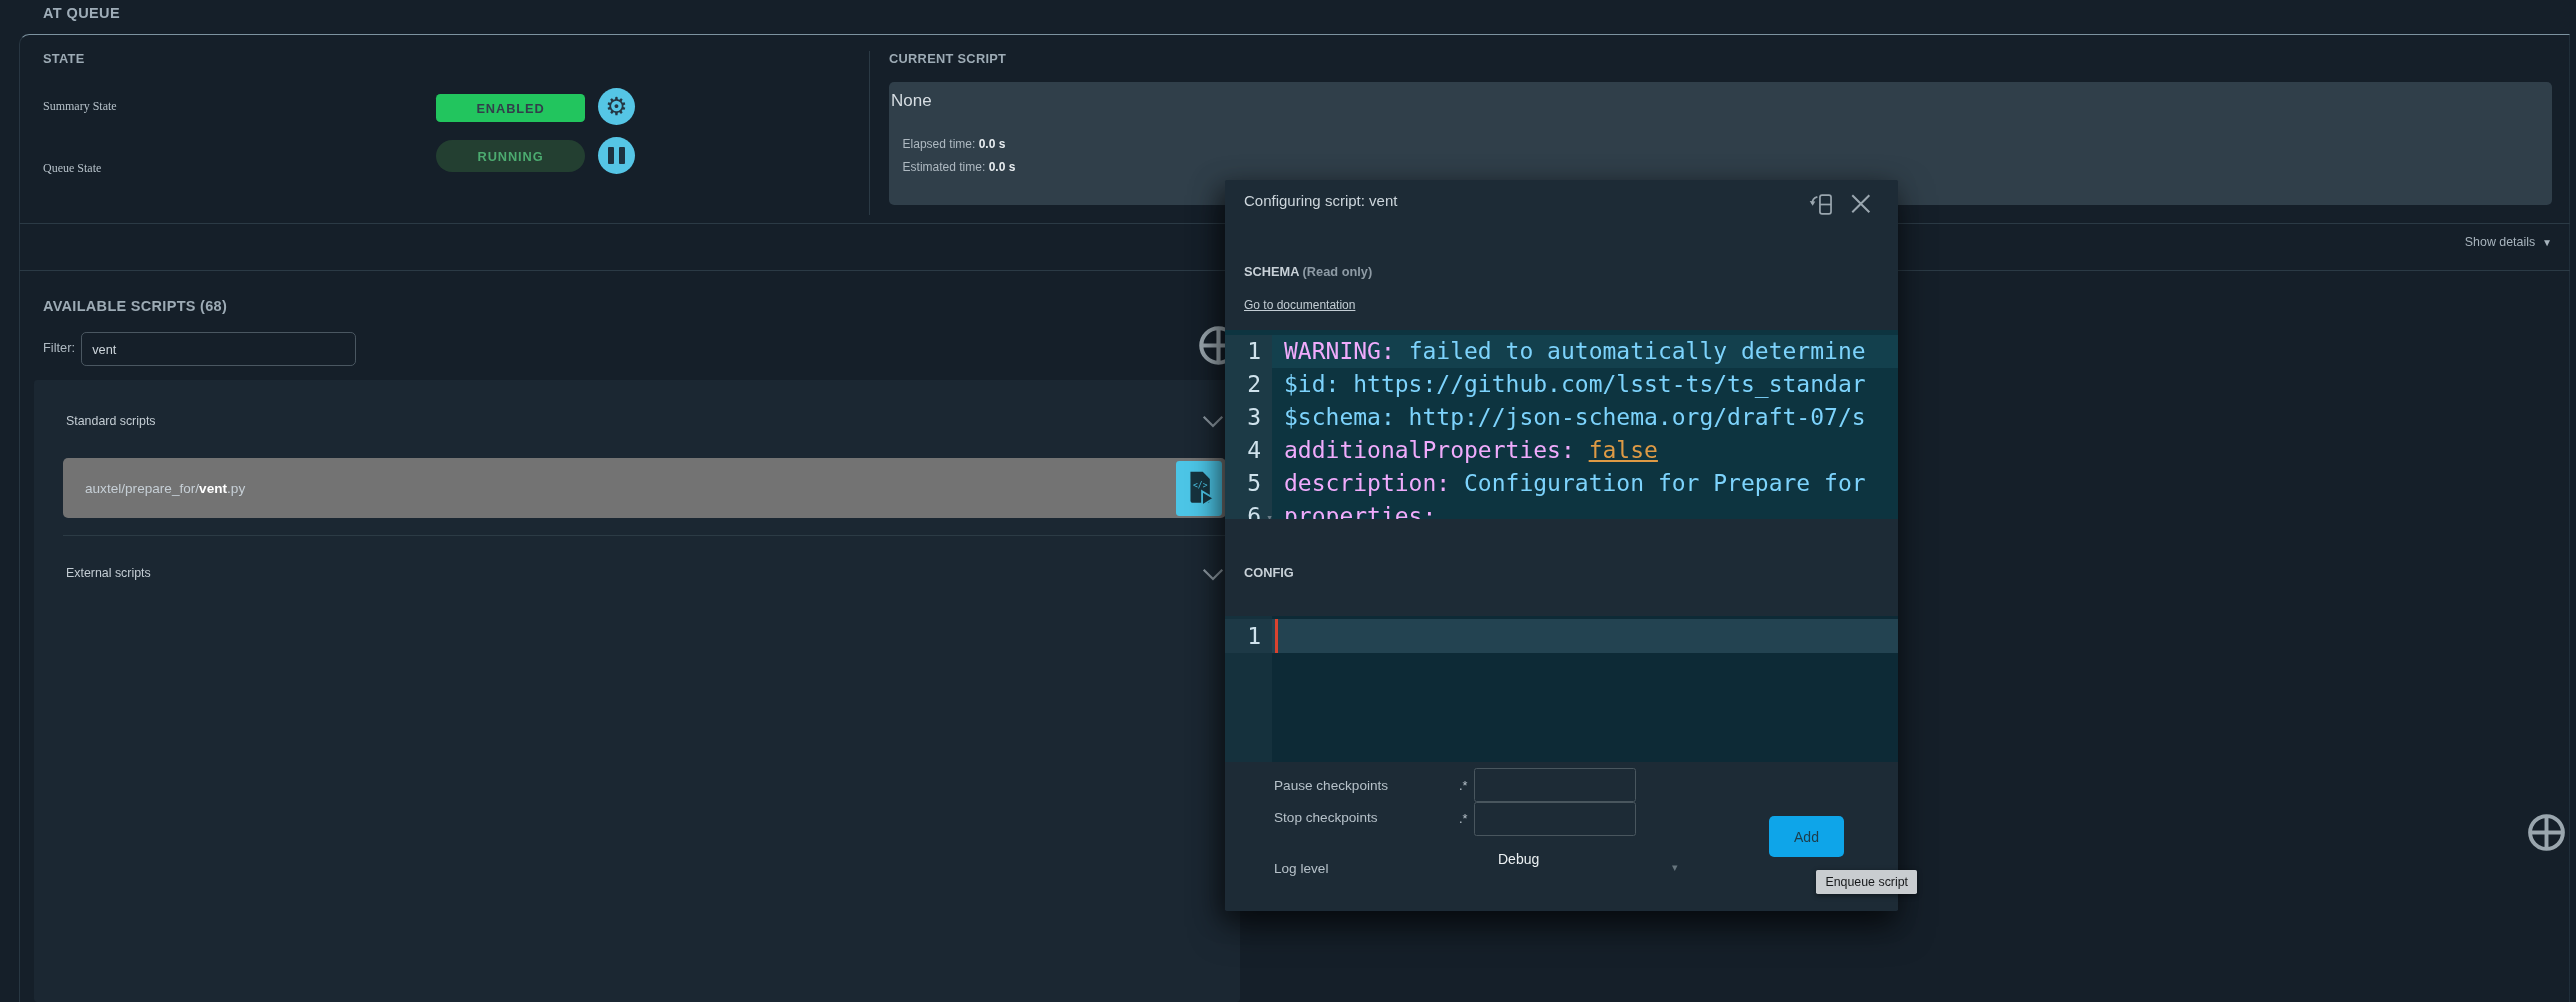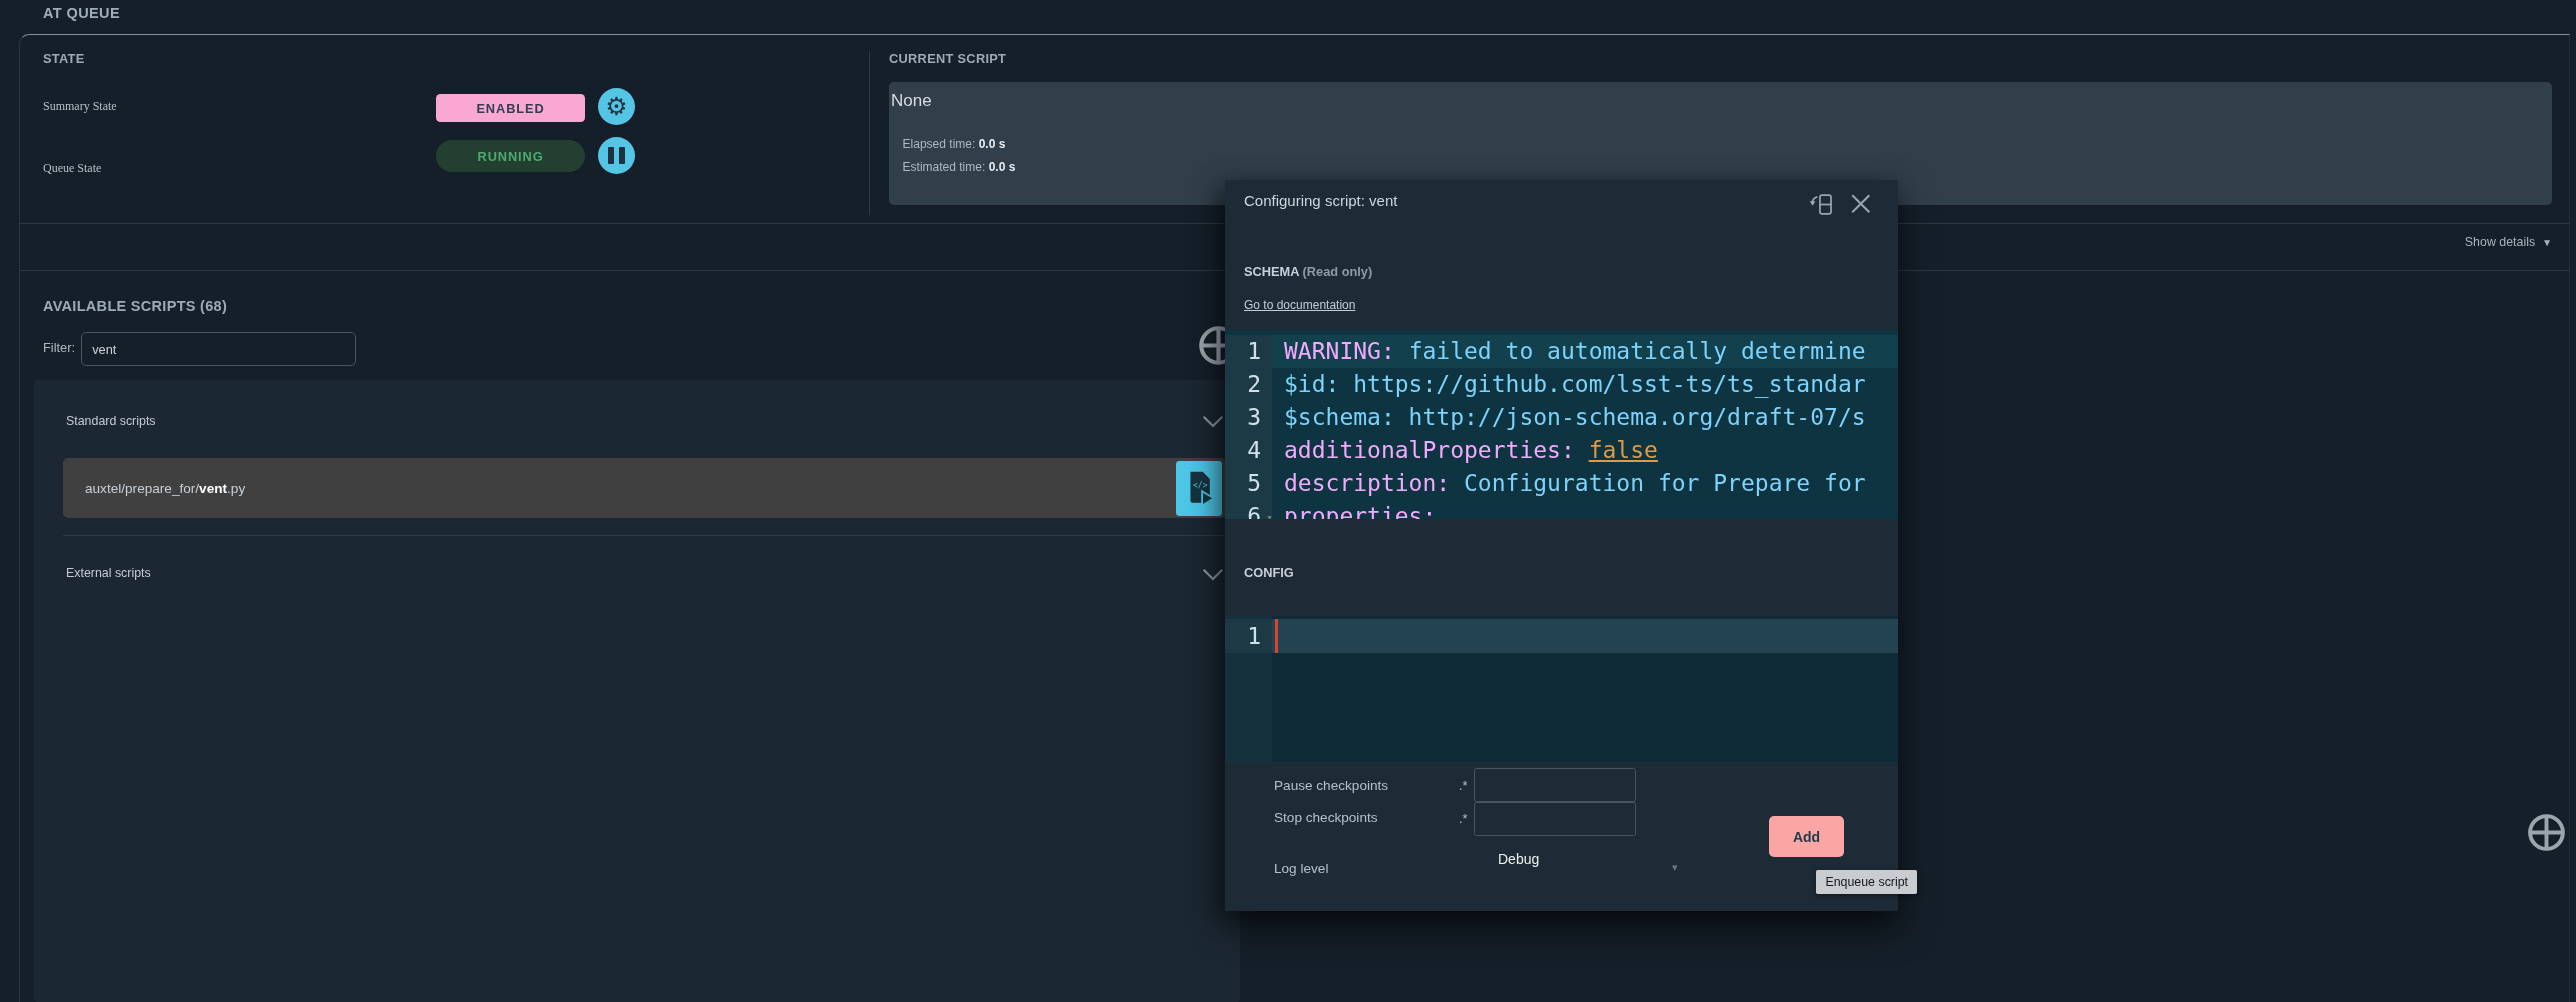--- a/index.html
+++ b/index.html
@@ -20,21 +20,21 @@
   }
   .hdivider { height:0.9px; background:#2b3a45; left:19px; width:2551px; }
   .vdivider { width:0.9px; background:#2b3a45; }
 
   
   .section-heading { font-size:12.8px; font-weight:bold; color:#9dabb5; letter-spacing:0.3px; }
   .row-label { font-size:12px; color:#b6c1c9;font-family:Liberation Serif, serif; }
   .badge { display:flex; align-items:center; justify-content:center; font-weight:bold;
            font-size:12.8px; letter-spacing:0.9px; }
   .badge-enabled { left:436px; top:94px; width:149px; height:28px; border-radius:4.3px;
-                   background:#f9a8d4; color:#323f4b; }
+                   background:#22c55e; color:#323f4b; }
   .badge-running { left:436px; top:140px; width:149px; height:32px; border-radius:16px;
                    background:#233f31; color:#4cab70; }
   .circle-btn { width:37px; height:37px; border-radius:50%; background:#55c5e5;
                 display:flex; align-items:center; justify-content:center; cursor:pointer; border:none; }
   .gear-glyph { font-size:25px; color:#243643; line-height:1; font-family:"DejaVu Sans", sans-serif; }
   .pause-bars { display:flex; gap:5.1px; }
   .pause-bars i { display:block; width:6px; height:17px; background:#1d3240; border-radius:0.9px; }
 
   
   .cs-panel { left:889px; top:82px; width:1663px; height:123px; background:#303f4a; border-radius:5.1px; }
@@ -49,21 +49,21 @@
   
   .avail-title { left:43px; top:298px; font-size:14.5px; font-weight:bold; color:#9dabb5; letter-spacing:0.3px; }
   .filter-label { left:43px; top:340px; font-size:12.8px; color:#aeb9c1; }
   .filter-input { left:81px; top:332px; width:275px; height:34px; background:transparent;
                   border:0.9px solid #4a5761; border-radius:5.1px; color:#ccd4da; font-size:12.8px;
                   padding:0 10.2px; font-family:"Liberation Sans", sans-serif; outline:none; }
   .scripts-panel { left:34px; top:380px; width:1206px; height:622px; background:#1b2732; border-radius:3.4px; }
   .group-header { position:absolute; left:32px; font-size:12.4px; color:#c3ccd3; cursor:pointer; }
   .chev { position:absolute; left:1168px; width:22px; height:13.6px; cursor:pointer; }
   .script-item { position:absolute; left:29px; top:78px; width:1163px; height:60px;
-                 background:#404040; border-radius:5.1px; cursor:pointer; }
+                 background:#737373; border-radius:5.1px; cursor:pointer; }
   .script-item-text { position:absolute; left:22px; top:0; height:60px; display:flex; align-items:center;
                       font-size:13.6px; color:#c6cfd6; }
   .script-item-text b { color:#ffffff; }
   .item-divider { position:absolute; left:29px; top:155px; width:1163px; height:0.9px; background:#2c3b45; }
   .launch-btn { position:absolute; left:1113px; top:2.6px; width:46px; height:55px; background:#4cc5e6;
                 border:none; border-radius:3.4px; cursor:pointer; display:flex; align-items:center; justify-content:center; }
 
   .crosshair { color:#9aa6ae; }
 
   
@@ -94,22 +94,22 @@
   .config-active-row { position:absolute; left:0; top:3.4px; width:100%; height:34px; background:#234351; }
   .config-active-row .num { position:absolute; left:0; top:0; width:47px; height:34px; line-height:34px;
                             text-align:right; padding-right:11px; color:#cfe2ec; font-size:23px; background:#1d3946; }
   .text-cursor { position:absolute; left:50px; top:0; width:2.6px; height:34px; background:#d9432f; }
 
   .form-label { position:absolute; font-size:13.6px; color:#b6c1c9; }
   .pattern-text { position:absolute; font-size:12.8px; color:#b6c1c9; }
   .chk-input { position:absolute; width:162px; height:34px; background:transparent; border:0.9px solid #49565e;
                border-radius:2.6px; color:#dbe2e7; font-size:12.8px; padding:0 8.5px; outline:none;
                font-family:"Liberation Sans", sans-serif; }
-  .add-btn { position:absolute; left:544px; top:636px; width:75px; height:41px; background:#fca5a5;
-             color:#1d3d4a; font-weight:bold; font-size:14px; border:none; border-radius:5.1px; cursor:pointer;
+  .add-btn { position:absolute; left:544px; top:636px; width:75px; height:41px; background:#0ea5e9;
+             color:#1d3d4a; font-weight:normal; font-size:14px; border:none; border-radius:5.1px; cursor:pointer;
              font-family:"Liberation Sans", sans-serif; }
   .loglevel-value { position:absolute; left:273px; top:671px; font-size:14px; color:#ecf1f3; cursor:pointer; }
   .dd-caret { position:absolute; left:447px; top:681px; font-size:11px; color:#67757e; }
 
   .tooltip { left:1816px; top:870px; background:#c9cdd0; color:#17191b; font-size:12.4px;
              padding:5.1px 9.4px; border-radius:1.7px; z-index:12; box-shadow:0 1.7px 5.1px rgba(0,0,0,.4); }
 
   .right-crosshair { left:2526px; top:812px; z-index:2; cursor:pointer; }
   .half-crosshair { left:1197px; top:324px; z-index:1; cursor:pointer; }
 </style>

